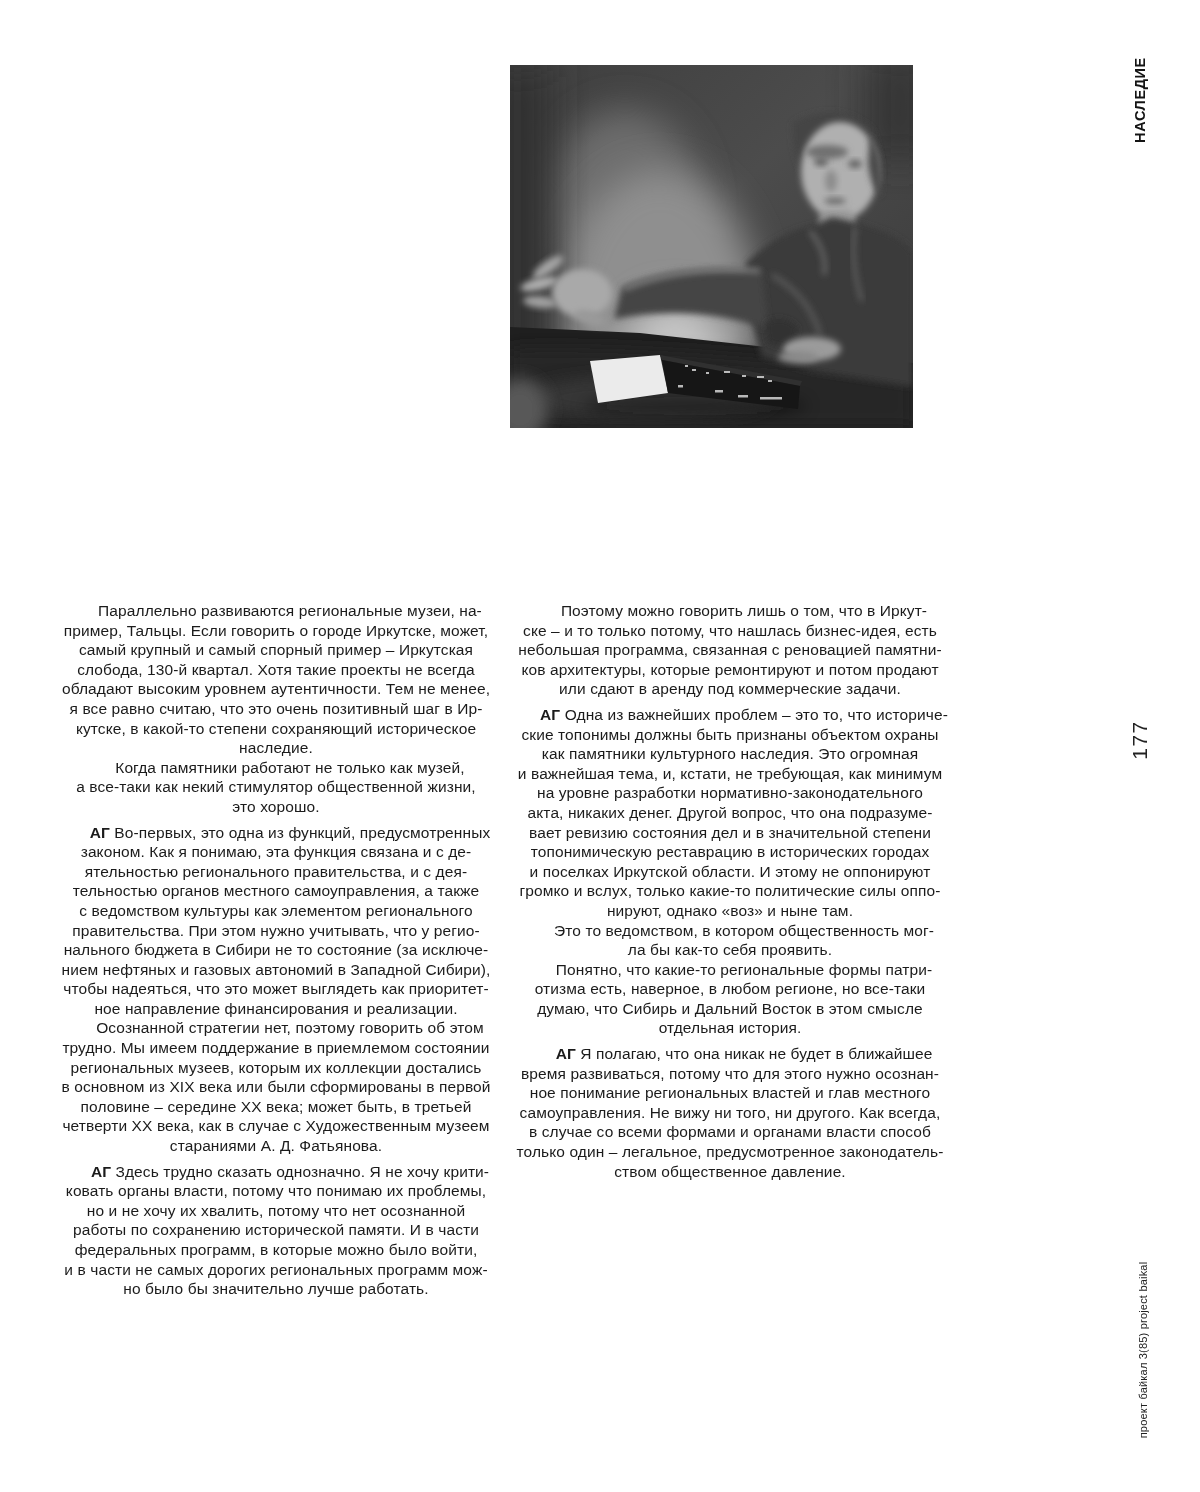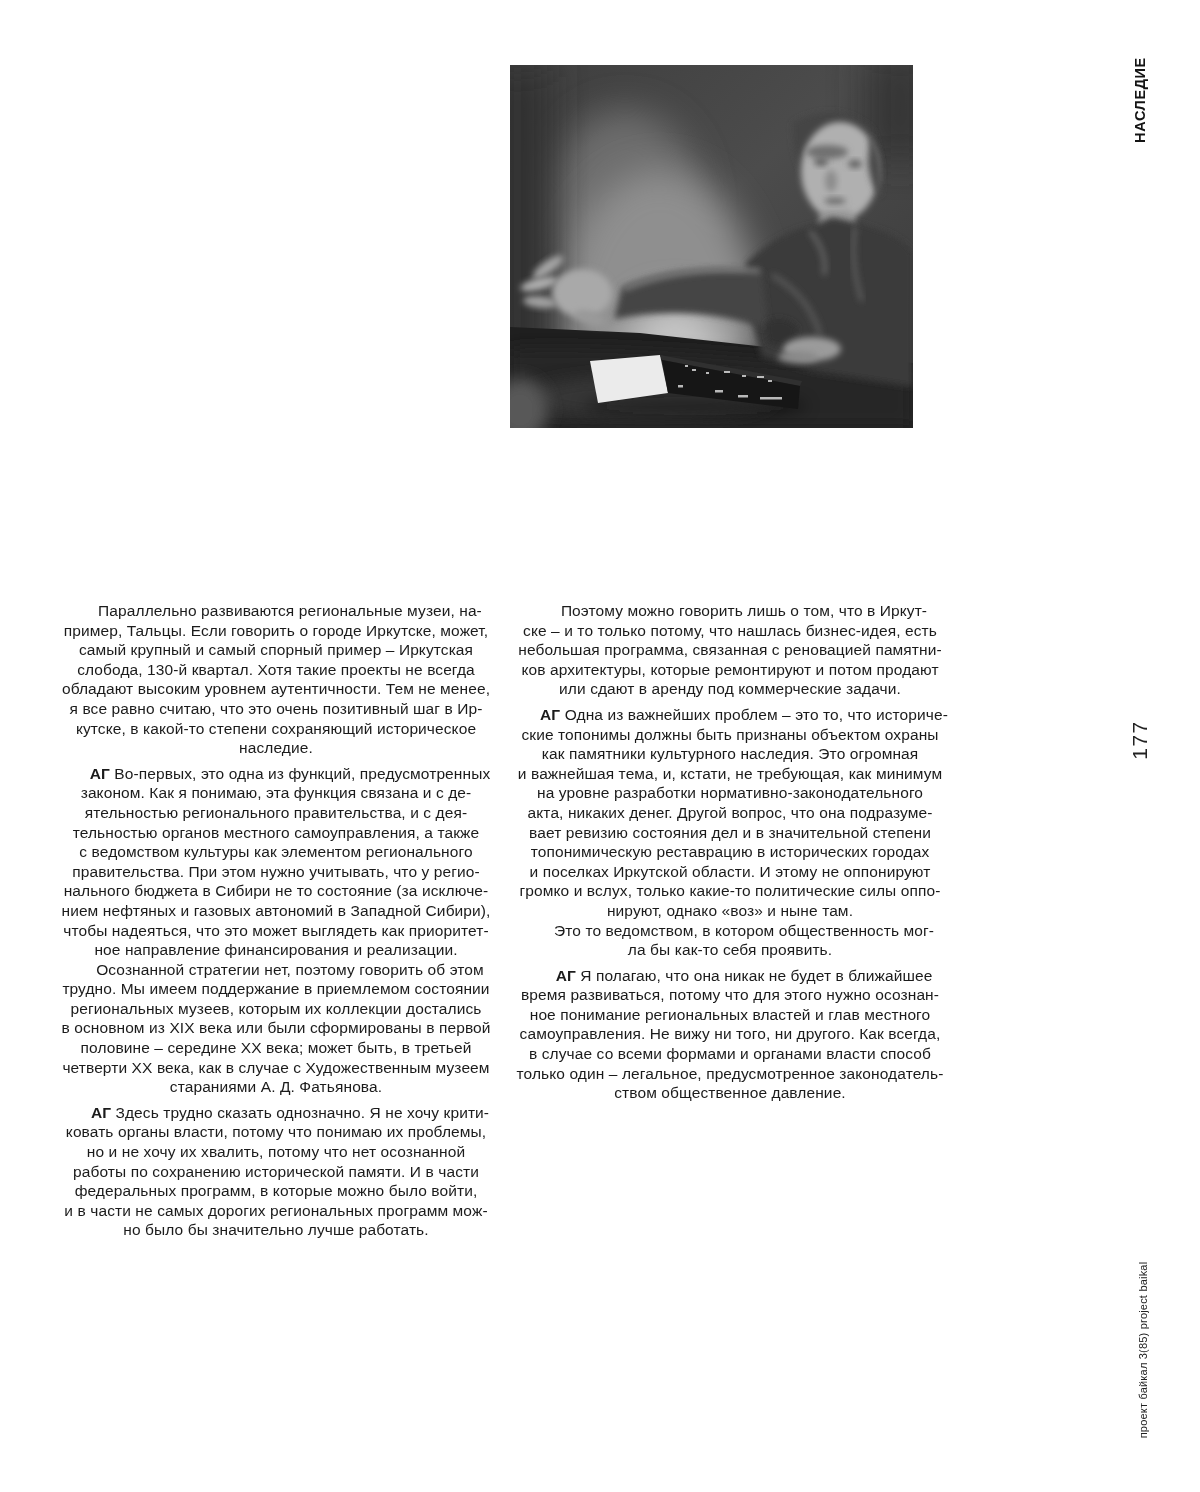--- a/index.html
+++ b/index.html
@@ -142,20 +142,23 @@
 
   <div class="col col-left">
       <p class="para">Параллельно развиваются региональные музеи, на-
 пример, Тальцы. Если говорить о городе Иркутске, может,
 самый крупный и самый спорный пример – Иркутская
 слобода, 130-й квартал. Хотя такие проекты не всегда
 обладают высоким уровнем аутентичности. Тем не менее,
 я все равно считаю, что это очень позитивный шаг в Ир-
 кутске, в какой-то степени сохраняющий историческое
 наследие.</p>
+      <p class="para">Когда памятники работают не только как музей,
+а все-таки как некий стимулятор общественной жизни,
+это хорошо.</p>
       <p class="para labeled"><b class="speaker">АГ&nbsp;</b>Во-первых, это одна из функций, предусмотренных
 законом. Как я понимаю, эта функция связана и с де-
 ятельностью регионального правительства, и с дея-
 тельностью органов местного самоуправления, а также
 с ведомством культуры как элементом регионального
 правительства. При этом нужно учитывать, что у регио-
 нального бюджета в Сибири не то состояние (за исключе-
 нием нефтяных и газовых автономий в Западной Сибири),
 чтобы надеяться, что это может выглядеть как приоритет-
 ное направление финансирования и реализации.</p>
@@ -186,20 +189,24 @@
 и важнейшая тема, и, кстати, не требующая, как минимум
 на уровне разработки нормативно-законодательного
 акта, никаких денег. Другой вопрос, что она подразуме-
 вает ревизию состояния дел и в значительной степени
 топонимическую реставрацию в исторических городах
 и поселках Иркутской области. И этому не оппонируют
 громко и вслух, только какие-то политические силы оппо-
 нируют, однако «воз» и ныне там.</p>
       <p class="para">Это то ведомством, в котором общественность мог-
 ла бы как-то себя проявить.</p>
+      <p class="para">Понятно, что какие-то региональные формы патри-
+отизма есть, наверное, в любом регионе, но все-таки
+думаю, что Сибирь и Дальний Восток в этом смысле
+отдельная история.</p>
       <p class="para labeled"><b class="speaker">АГ&nbsp;</b>Я полагаю, что она никак не будет в ближайшее
 время развиваться, потому что для этого нужно осознан-
 ное понимание региональных властей и глав местного
 самоуправления. Не вижу ни того, ни другого. Как всегда,
 в случае со всеми формами и органами власти способ
 только один – легальное, предусмотренное законодатель-
 ством общественное давление.</p>
     </div>
 
   <div class="v section-label">НАСЛЕДИЕ</div>

